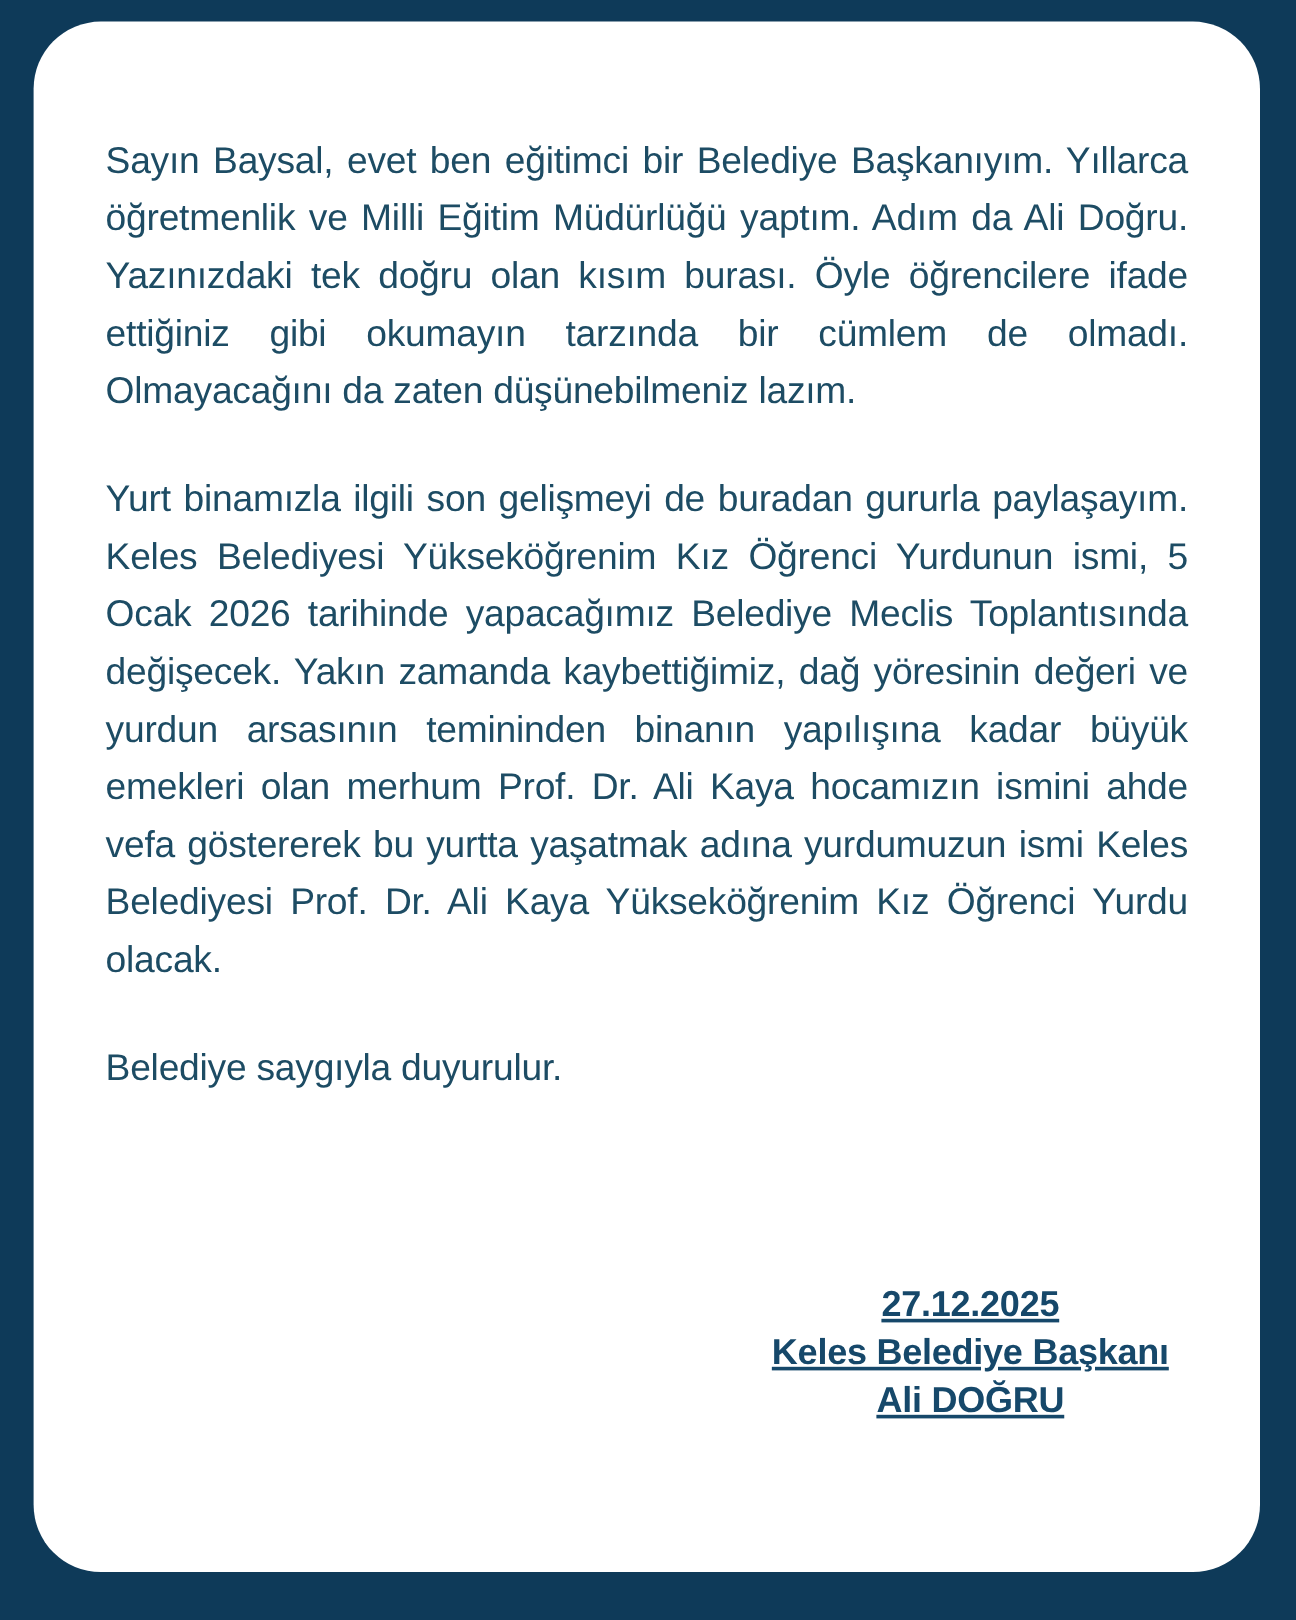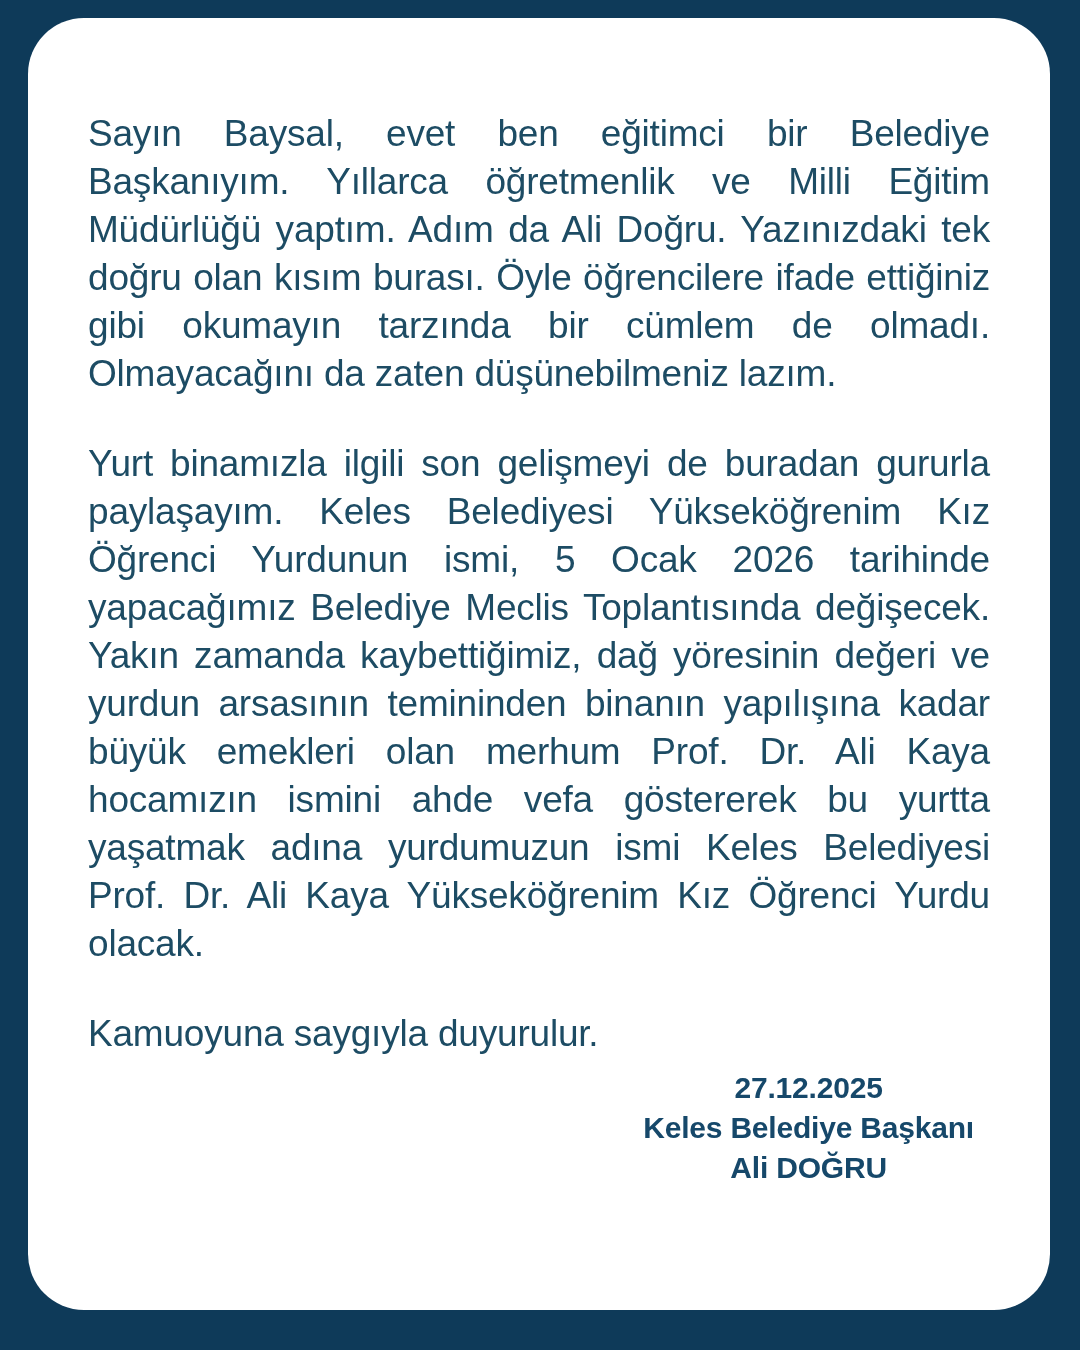--- a/index.html
+++ b/index.html
@@ -24,57 +24,58 @@
     left: 28px;
     right: 30px;
     bottom: 40px;
     background: #ffffff;
     border-radius: 56px;
     box-sizing: border-box;
     padding: 92px 60px 0 60px;
   }
   .para {
     margin: 0 0 42px 0;
-    font-size: 37px;
+    font-size: 31px;
     line-height: 48px;
     color: #1d4c64;
     text-align: justify;
     letter-spacing: -0.2px;
   }
   .para.closing {
     text-align: left;
     margin-top: 0;
     margin-bottom: 0;
   }
   .signature {
     position: absolute;
     right: 76px;
     bottom: 122px;
     text-align: center;
     font-weight: 700;
     font-size: 30px;
     line-height: 40px;
     color: #16486a;
     letter-spacing: -0.2px;
+    text-decoration: underline;
   }
   .signature .sig-line {
     display: block;
   }
 </style>
 </head>
 <body>
 
 <div class="page">
   <div class="card">
 
     <p class="para">Sayın Baysal, evet ben eğitimci bir Belediye Başkanıyım. Yıllarca öğretmenlik ve Milli Eğitim Müdürlüğü yaptım. Adım da Ali Doğru. Yazınızdaki tek doğru olan kısım burası. Öyle öğrencilere ifade ettiğiniz gibi okumayın tarzında bir cümlem de olmadı. Olmayacağını da zaten düşünebilmeniz lazım.</p>
 
     <p class="para">Yurt binamızla ilgili son gelişmeyi de buradan gururla paylaşayım. Keles Belediyesi Yükseköğrenim Kız Öğrenci Yurdunun ismi, 5 Ocak 2026 tarihinde yapacağımız Belediye Meclis Toplantısında değişecek. Yakın zamanda kaybettiğimiz, dağ yöresinin değeri ve yurdun arsasının temininden binanın yapılışına kadar büyük emekleri olan merhum Prof. Dr. Ali Kaya hocamızın ismini ahde vefa göstererek bu yurtta yaşatmak adına yurdumuzun ismi Keles Belediyesi Prof. Dr. Ali Kaya Yükseköğrenim Kız Öğrenci Yurdu olacak.</p>
 
-    <p class="para closing">Kamuoyuna saygıyla duyurulur.</p>
+    <p class="para closing">Belediye saygıyla duyurulur.</p>
 
     <div class="signature">
       <span class="sig-line">27.12.2025</span>
       <span class="sig-line">Keles Belediye Başkanı</span>
       <span class="sig-line">Ali DOĞRU</span>
     </div>
 
   </div>
 </div>
 

